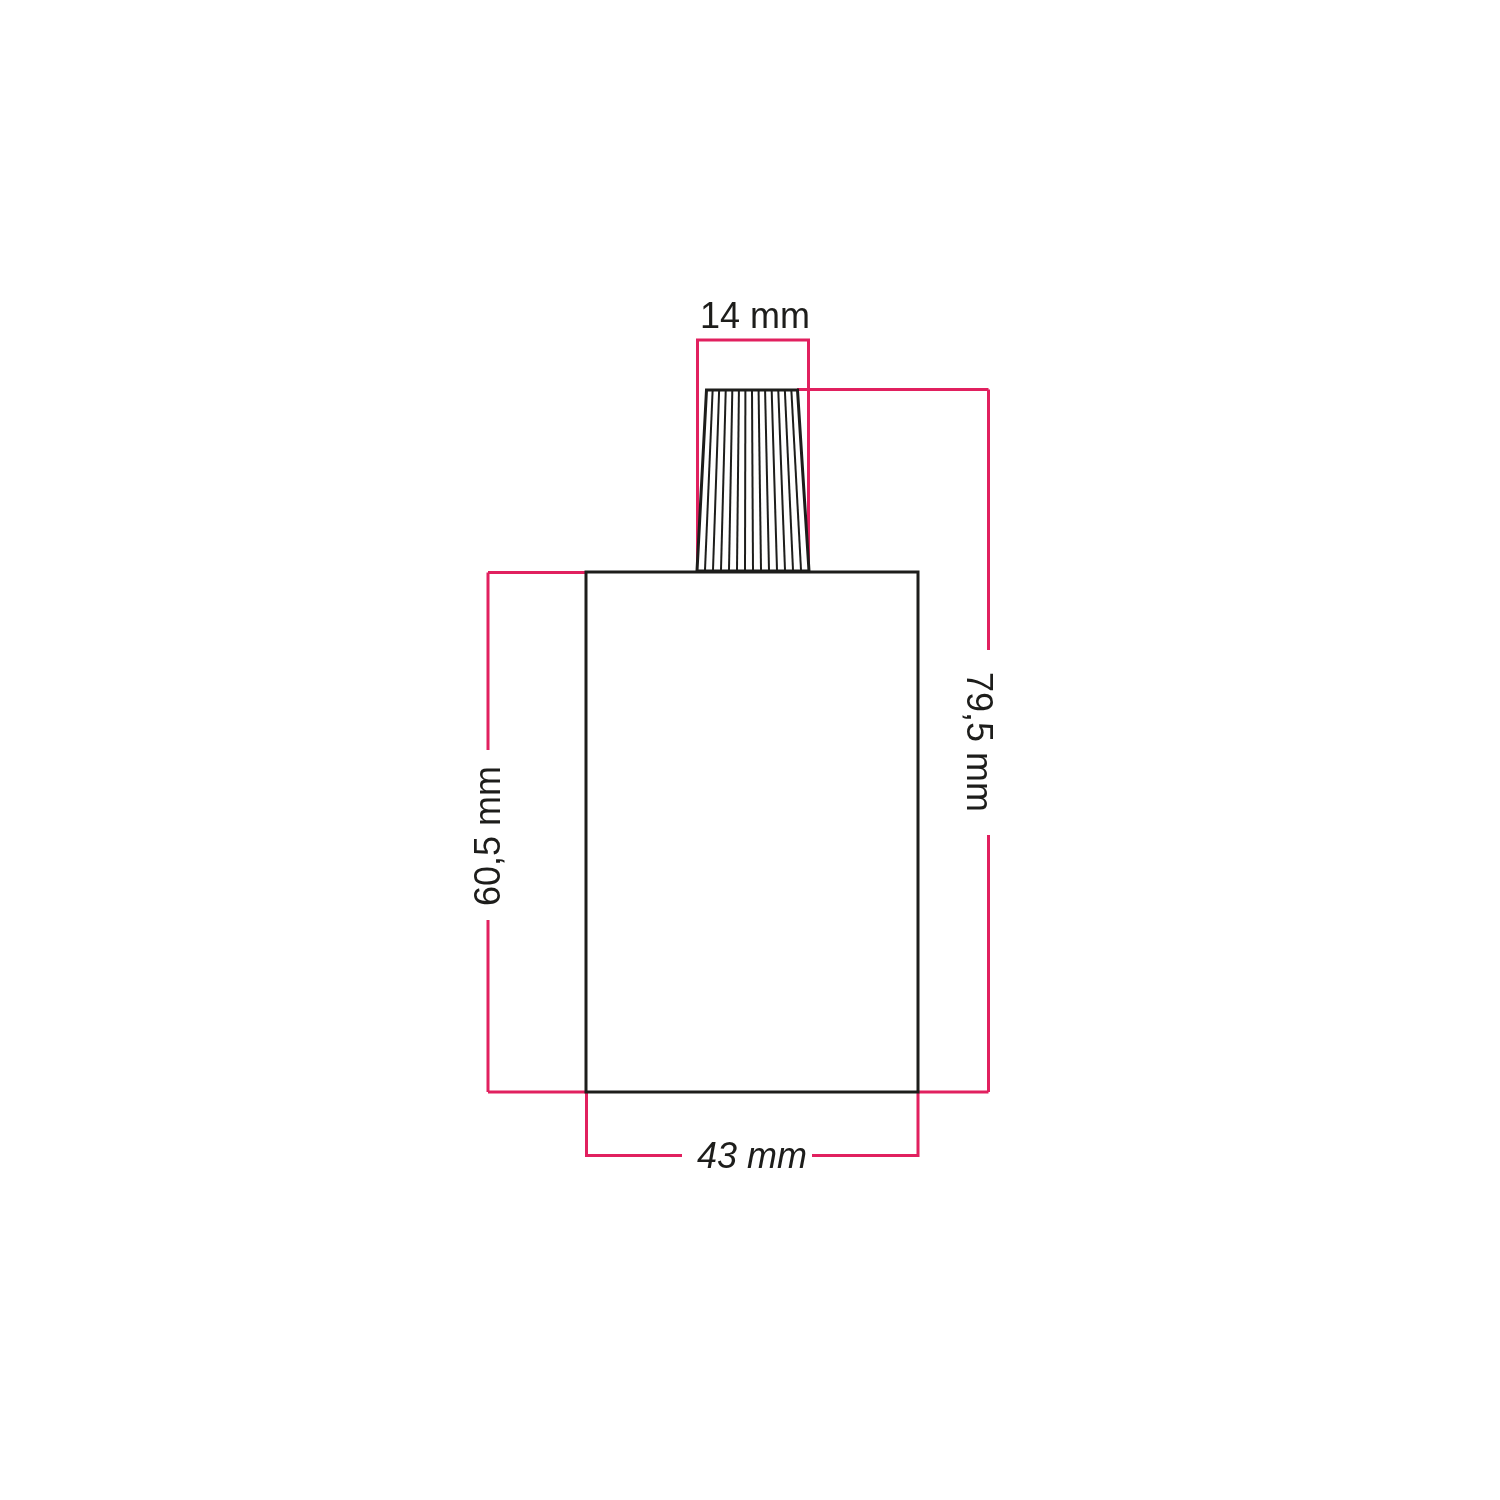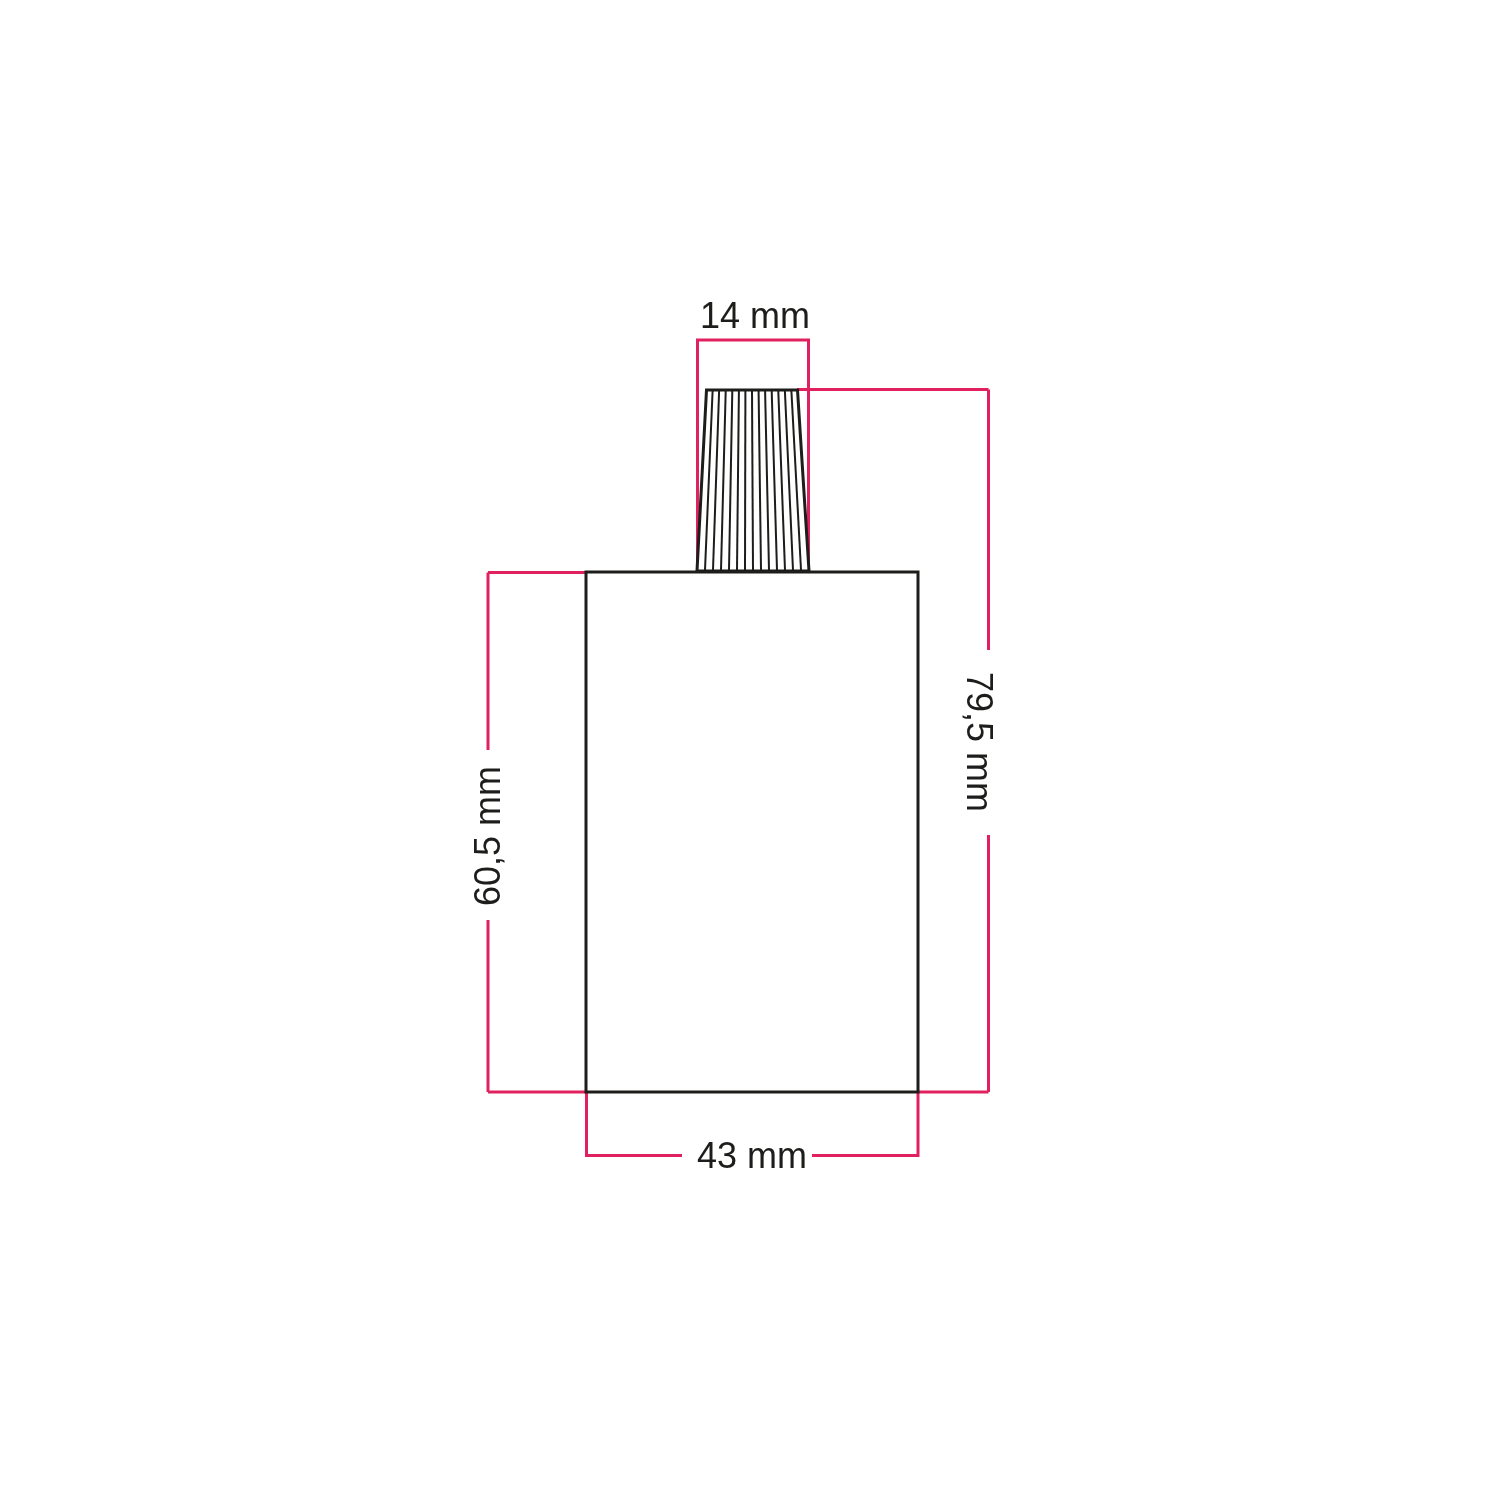--- a/index.html
+++ b/index.html
@@ -94,15 +94,15 @@
 
     <rect class="outline" x="586" y="572" width="332" height="520"></rect>
   </svg>
 
   <div class="dim-label" style="left:755px; top:316px;">14 mm</div>
 
   <div class="dim-label rot-cw" style="left:979px; top:742px;">79,5 mm</div>
 
   <div class="dim-label rot-ccw" style="left:488px; top:836px;">60,5 mm</div>
 
-  <div class="dim-label" style="left:752px; top:1156px;">43 mm</div>
+  <div class="dim-label" style="left:752px; top:1156px;font-style:italic;">43 mm</div>
 
 </div>
 
 </body></html>

